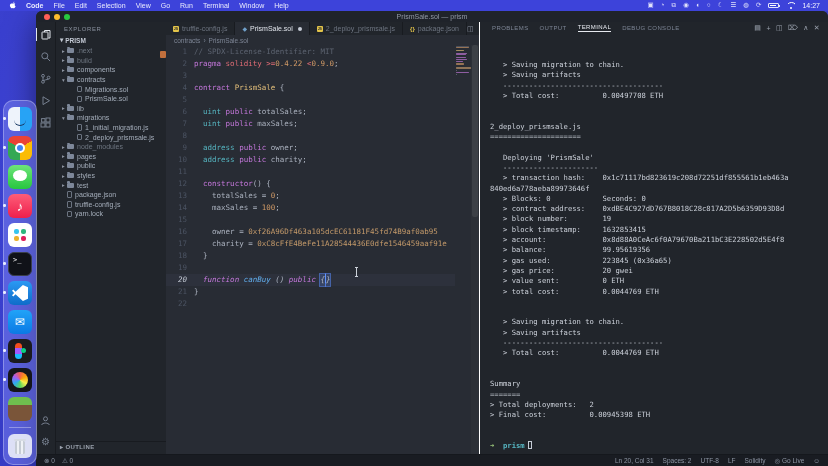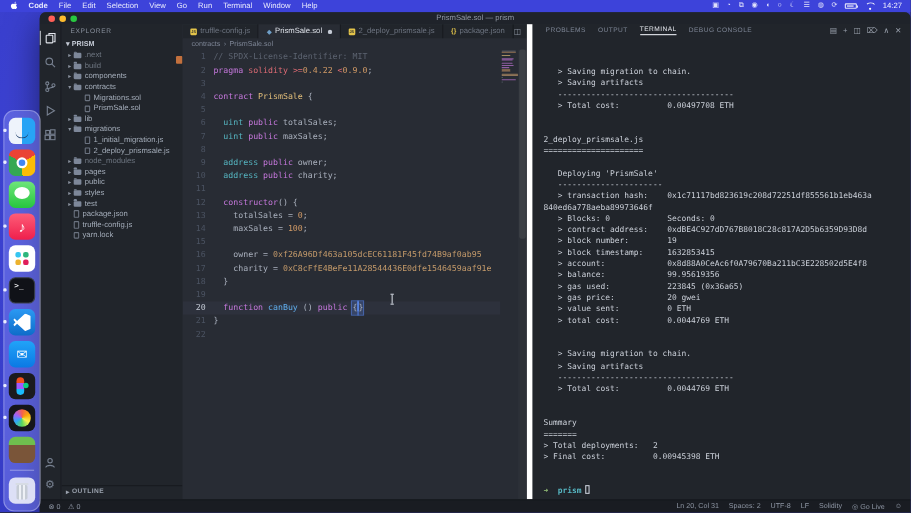--- a/index.html
+++ b/index.html
@@ -112,42 +112,42 @@
   .fi-js{width:6px;height:6px;background:#e3c44a;color:#20242b;font-size:3.5px;font-weight:bold;border-radius:1px;}
   .fi-json{color:#e3c44a;font-size:6px;font-weight:bold;}
   .fi-sol{color:#6f9fc8;font-size:6px;}
   .tabs-actions{margin-left:auto;display:flex;align-items:center;gap:5px;padding-right:6px;color:#8a919e;font-size:7px;}
   .breadcrumb{position:absolute;left:0;top:13px;right:0;height:10px;display:flex;align-items:center;
     font-size:6.5px;color:#7d8595;padding-left:8px;gap:3px;background:#282c34;}
   .code{position:absolute;left:0;top:23px;right:24px;bottom:0;font-family:"DejaVu Sans Mono","Liberation Mono",monospace;
     font-size:7.5px;line-height:12px;white-space:pre;overflow:hidden;padding-top:1px;}
   .code-line{height:12px;display:flex;}
   .code-line .ln{flex:none;width:28px;text-align:right;padding-right:7px;color:#4b5362;}
-  .code-line.current{background:rgba(153,170,255,.045);}
+  .code-line.current{background:rgba(153,170,255,.045);font-style:italic;}
   .code-line.current .ln{color:#c3c9d4;}
   .s-com{color:#5c6370;}
   .s-kw{color:#c678dd}
   .s-red{color:#e06c75}
   .s-num{color:#d19a66}
   .s-typ{color:#56b6c2}
   .s-cls{color:#e5c07b}
   .s-fn{color:#61afef}
   .s-addr{color:#c49a6a}
   .s-bx{background:rgba(90,140,255,.22);outline:1px solid rgba(90,140,255,.55);}
   .caret{display:inline-block;width:1px;height:9px;background:#6a9eff;vertical-align:-1.5px;}
   .minimap{position:absolute;right:8px;top:24px;width:15px;display:flex;flex-direction:column;gap:0.4px;}
   .mm-bar{height:1px;border-radius:.5px;opacity:.65;}
   .vscroll{position:absolute;right:0;top:23px;bottom:0;width:8px;background:rgba(255,255,255,.02);}
   .vscroll .thumb{position:absolute;left:1px;right:1px;top:0;height:42%;background:rgba(255,255,255,.08);border-radius:2px;}
   .ibeam{position:absolute;left:190px;top:246px;width:1px;height:8px;background:#ccd2da;}
   .ibeam::before,.ibeam::after{content:"";position:absolute;left:-1px;width:3px;height:1px;background:#ccd2da;}
   .ibeam::before{top:-1px}.ibeam::after{bottom:-1px}
 
   
-  .panel{position:absolute;left:443px;top:11px;bottom:12px;right:0;background:#21252b;border-left:5px solid #ffffff;overflow:hidden;}
+  .panel{position:absolute;left:443px;top:11px;bottom:12px;right:0;background:#21252b;border-left:1px solid #ffffff;overflow:hidden;}
   .panel-tabs{position:absolute;left:0;top:0;right:0;height:12px;display:flex;align-items:center;
     padding-left:12px;gap:11px;font-size:6px;letter-spacing:.4px;color:#7d8595;}
   .panel-tab.active{color:#e6e9ef;border-bottom:1px solid #e6e9ef;padding-bottom:1px;}
   .panel-actions{margin-left:auto;display:flex;align-items:center;gap:5px;padding-right:8px;color:#9aa1ad;font-size:7px;}
   .term{position:absolute;left:10px;right:4px;top:38px;bottom:0;margin:0;
     font-family:"DejaVu Sans Mono","Liberation Mono",monospace;font-size:7.2px;line-height:10.3px;
     color:#ccd1da;white-space:pre;overflow:hidden;}
   .term .p-arrow{color:#98c379;font-weight:bold;}
   .term .p-dir{color:#56b6c2;font-weight:bold;}
   .term .p-cursor{display:inline-block;width:4.5px;height:8px;border:1px solid #c6ccd6;vertical-align:-1.5px;margin-left:3px;}

